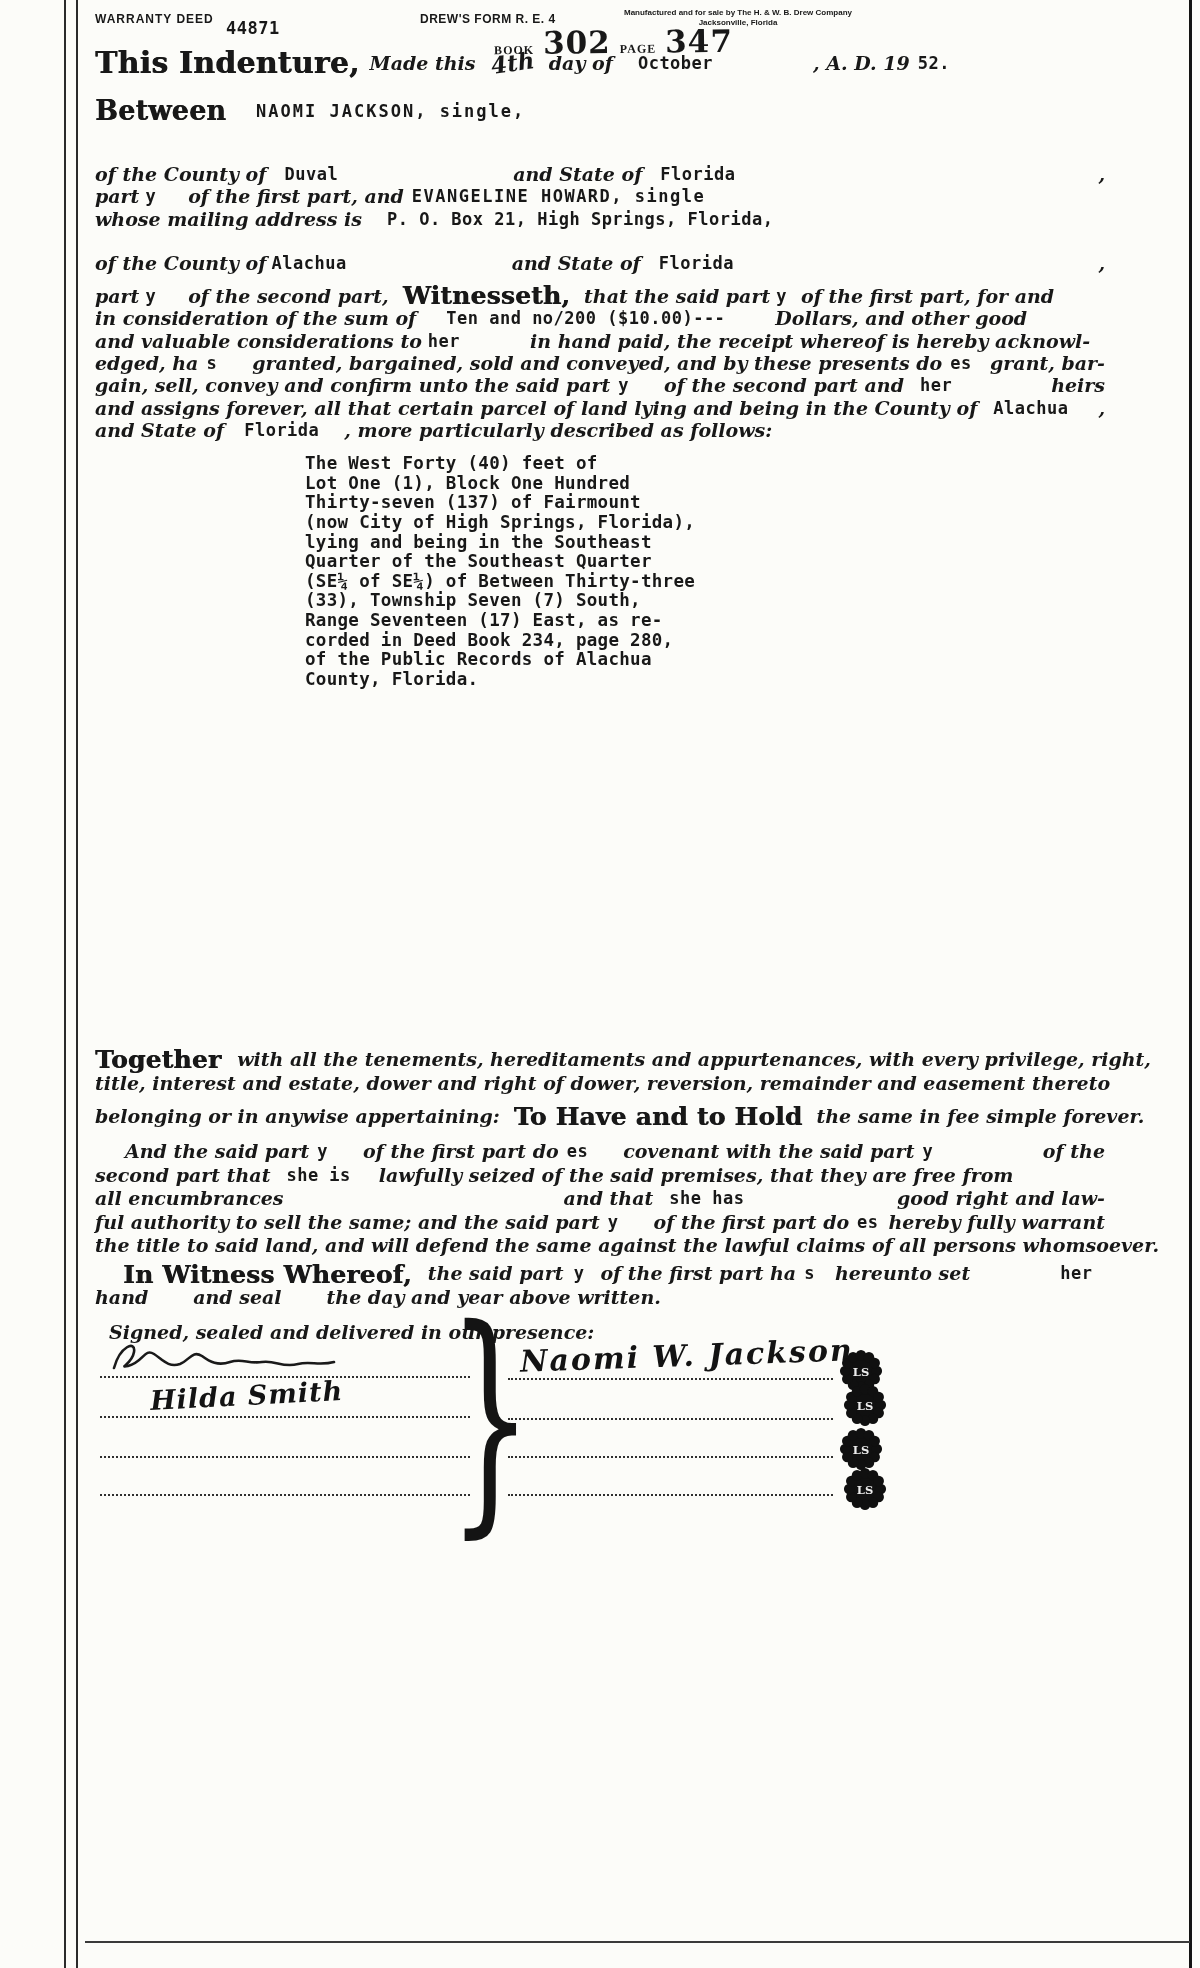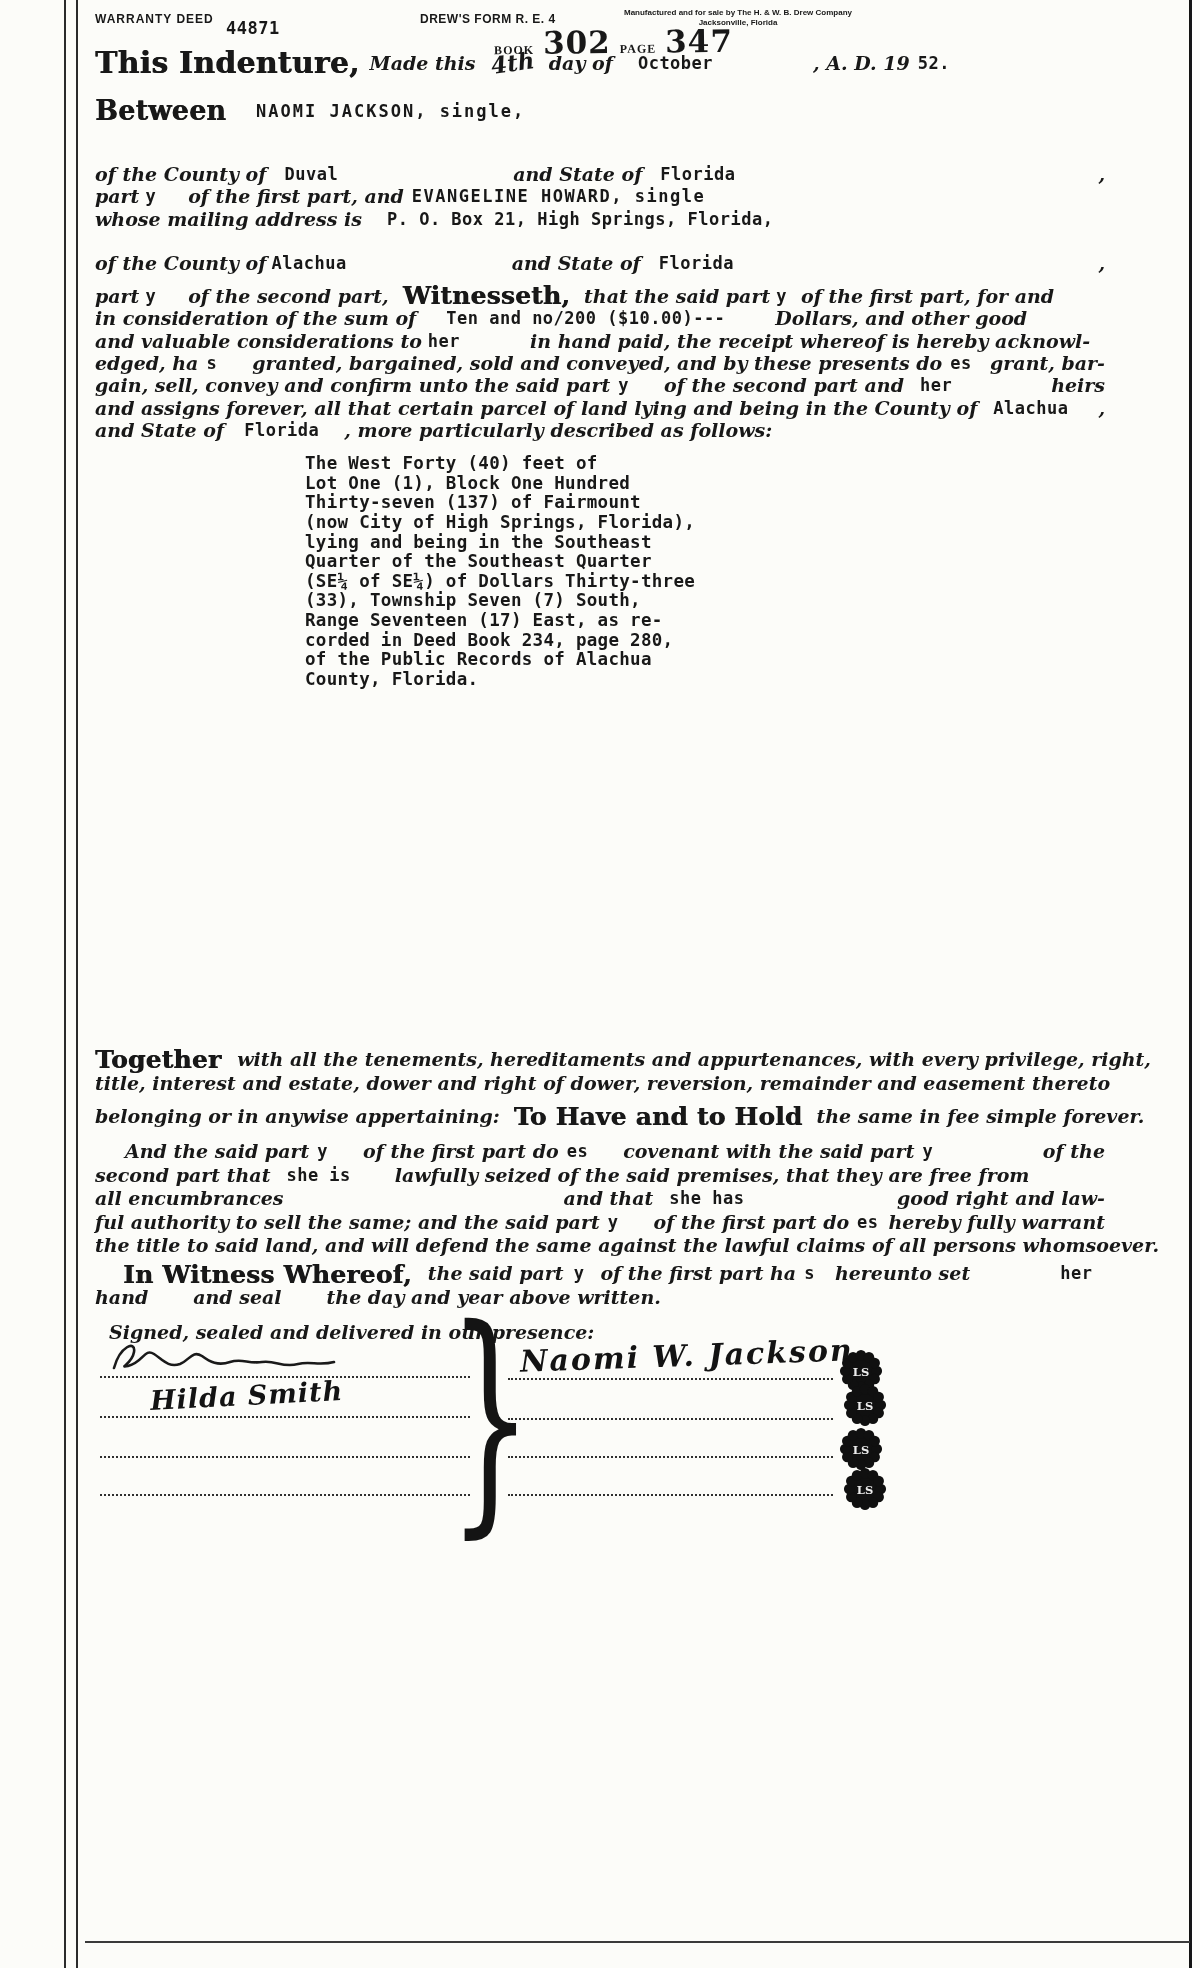--- a/index.html
+++ b/index.html
@@ -188,21 +188,21 @@
       <span style="margin-left:25px">, more particularly described as follows:</span>
     </div>
 
     <div class="desc">
       <div>The West Forty (40) feet of</div>
       <div>Lot One (1), Block One Hundred</div>
       <div>Thirty-seven (137) of Fairmount</div>
       <div>(now City of High Springs, Florida),</div>
       <div>lying and being in the Southeast</div>
       <div>Quarter of the Southeast Quarter</div>
-      <div>(SE¼ of SE¼) of Dollars Thirty-three</div>
+      <div>(SE¼ of SE¼) of Between Thirty-three</div>
       <div>(33), Township Seven (7) South,</div>
       <div>Range Seventeen (17) East, as re-</div>
       <div>corded in Deed Book 234, page 280,</div>
       <div>of the Public Records of Alachua</div>
       <div>County, Florida.</div>
     </div>
 
     <div class="line lh24" style="margin-top:358px">
       <span class="g g25">Together</span>
       <span style="margin-left:16px">with all the tenements, hereditaments and appurtenances, with every privilege, right,</span>
@@ -221,21 +221,21 @@
       <span class="t" style="margin-left:8px">y</span>
       <span style="margin-left:35px">of the first part do</span>
       <span class="t" style="margin-left:8px">es</span>
       <span style="margin-left:35px">covenant with the said part</span>
       <span class="t" style="margin-left:8px">y</span>
       <span class="push">of the</span>
     </div>
     <div class="line lh23">
       <span>second part that</span>
       <span class="t" style="margin-left:16px">she is</span>
-      <span style="margin-left:44px">lawfully seized of the said premises, that they are free from</span>
+      <span style="margin-left:28px">lawfully seized of the said premises, that they are free from</span>
     </div>
     <div class="line lh23">
       <span>all encumbrances</span>
       <span style="margin-left:280px">and that</span>
       <span class="t" style="margin-left:16px">she has</span>
       <span class="push">good right and law-</span>
     </div>
     <div class="line lh23">
       <span>ful authority to sell the same; and the said part</span>
       <span class="t" style="margin-left:8px">y</span>

